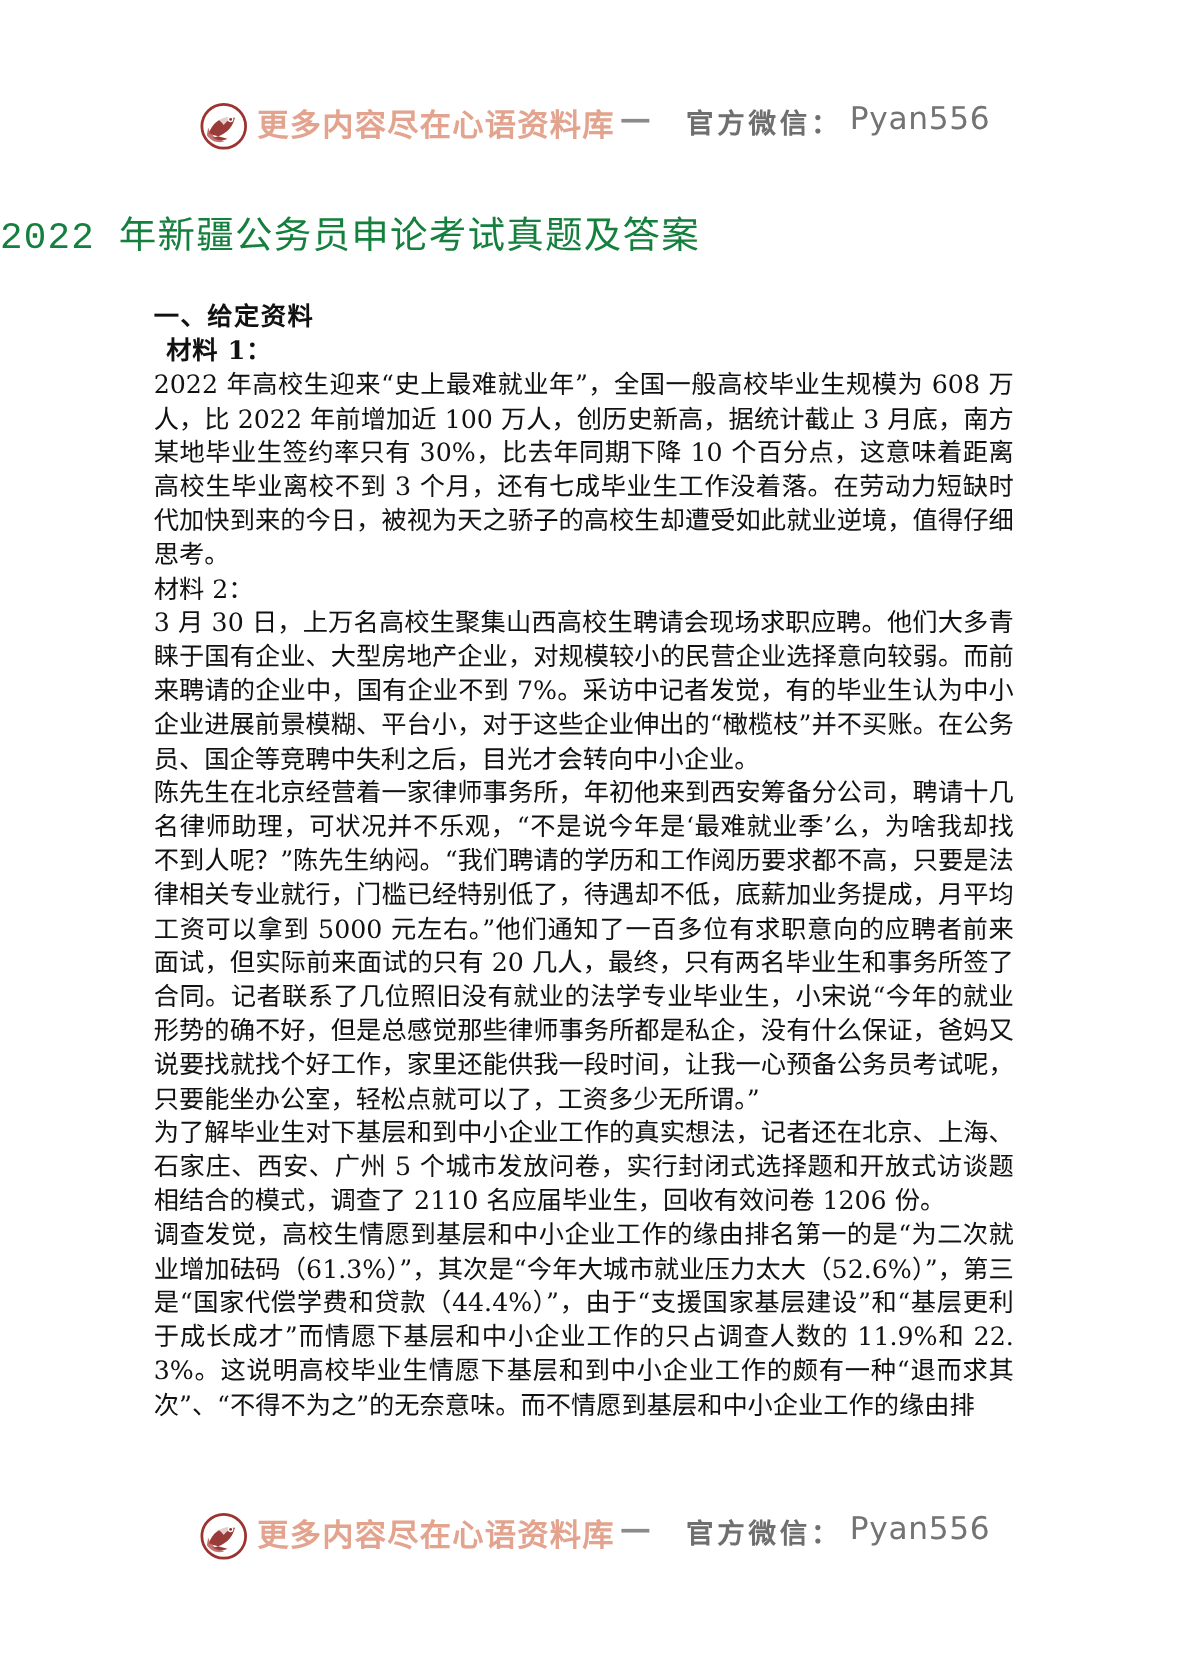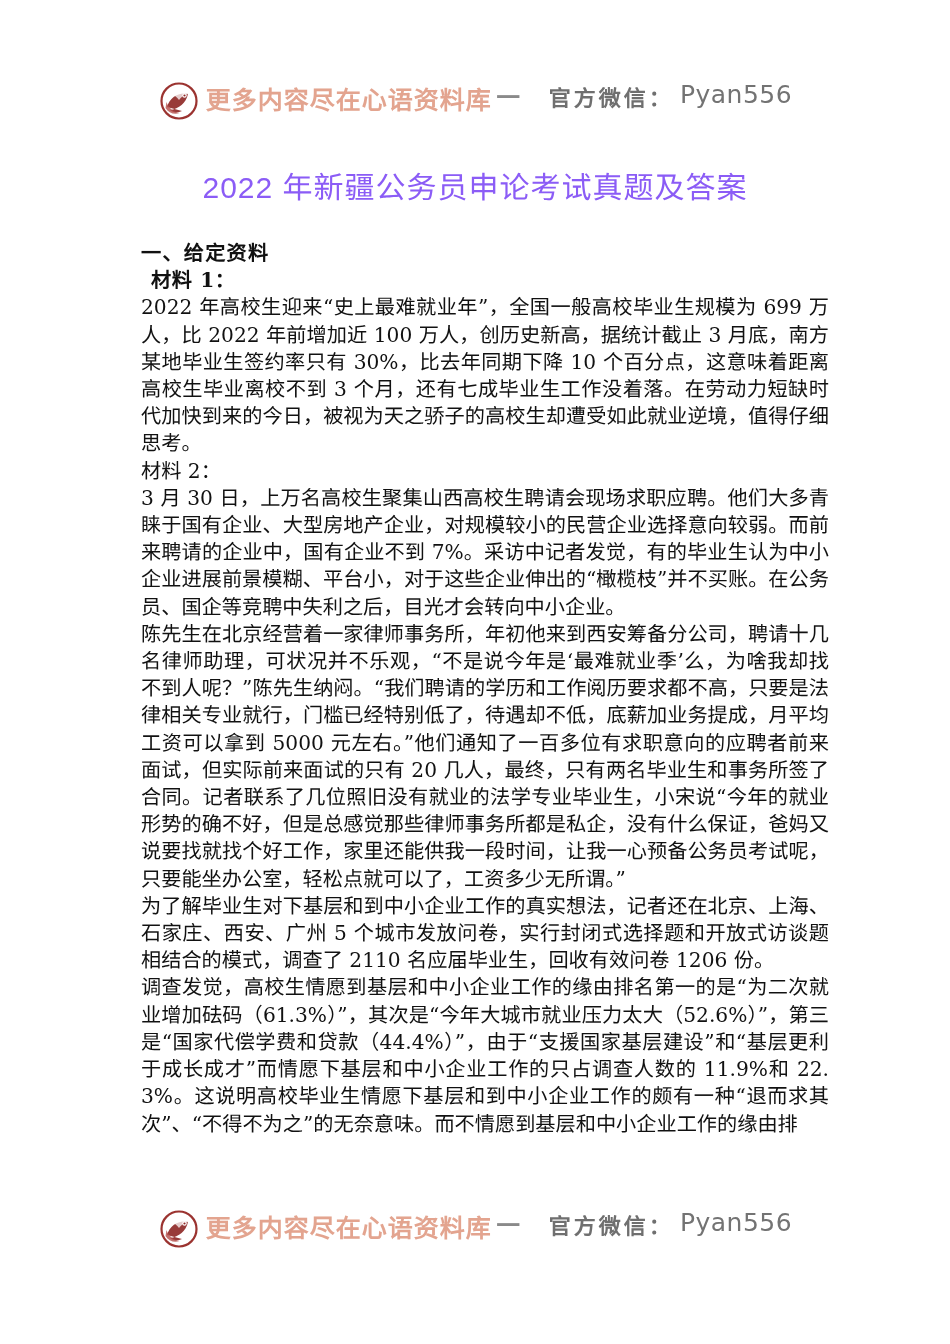--- a/index.html
+++ b/index.html
@@ -83,33 +83,33 @@
     letter-spacing: 0.5px;
     color: #737373;
   }
 
   
   .doc-title {
     position: absolute;
     top: 143px;
     left: 0;
     width: 100%;
-    text-align: center;
-    font-family: Liberation Sans, sans-serif;
+    text-align: left;
+    font-family: Liberation Mono, monospace;
     font-size: 30px;
     font-weight: 400;
     letter-spacing: 1px;
-    color: #8b5cf6;
+    color: #15803d;
   }
 
   
   .body-block {
     position: absolute;
     top: 240px;
-    left: 141px;
+    left: 123px;
     width: 688px;
   }
 
   .para {
     font-size: 20.2px;
     line-height: 27.2px;
     text-align: justify;
     text-justify: inter-ideograph;
     margin: 0;
     color: #111;
@@ -147,21 +147,21 @@
     <span class="wm-sub">官方微信：</span>
     <span class="wm-id">Pyan556</span>
   </div>
 
   <h1 class="doc-title">2022 年新疆公务员申论考试真题及答案</h1>
 
   <div class="body-block">
     <p class="para heading">一、给定资料</p>
     <div id="paragraph-list">
         <p class="para bold">材料 1：</p>
-        <p class="para">2022 年高校生迎来“史上最难就业年”，全国一般高校毕业生规模为 699 万人，比 2022 年前增加近 100 万人，创历史新高，据统计截止 3 月底，南方某地毕业生签约率只有 30%，比去年同期下降 10 个百分点，这意味着距离高校生毕业离校不到 3 个月，还有七成毕业生工作没着落。在劳动力短缺时代加快到来的今日，被视为天之骄子的高校生却遭受如此就业逆境，值得仔细思考。</p>
+        <p class="para">2022 年高校生迎来“史上最难就业年”，全国一般高校毕业生规模为 608 万人，比 2022 年前增加近 100 万人，创历史新高，据统计截止 3 月底，南方某地毕业生签约率只有 30%，比去年同期下降 10 个百分点，这意味着距离高校生毕业离校不到 3 个月，还有七成毕业生工作没着落。在劳动力短缺时代加快到来的今日，被视为天之骄子的高校生却遭受如此就业逆境，值得仔细思考。</p>
         <p class="para">材料 2：</p>
         <p class="para">3 月 30 日，上万名高校生聚集山西高校生聘请会现场求职应聘。他们大多青睐于国有企业、大型房地产企业，对规模较小的民营企业选择意向较弱。而前来聘请的企业中，国有企业不到 7%。采访中记者发觉，有的毕业生认为中小企业进展前景模糊、平台小，对于这些企业伸出的“橄榄枝”并不买账。在公务员、国企等竞聘中失利之后，目光才会转向中小企业。</p>
         <p class="para">陈先生在北京经营着一家律师事务所，年初他来到西安筹备分公司，聘请十几名律师助理，可状况并不乐观，“不是说今年是‘最难就业季’么，为啥我却找不到人呢？”陈先生纳闷。“我们聘请的学历和工作阅历要求都不高，只要是法律相关专业就行，门槛已经特别低了，待遇却不低，底薪加业务提成，月平均工资可以拿到 5000 元左右。”他们通知了一百多位有求职意向的应聘者前来面试，但实际前来面试的只有 20 几人，最终，只有两名毕业生和事务所签了合同。记者联系了几位照旧没有就业的法学专业毕业生，小宋说“今年的就业形势的确不好，但是总感觉那些律师事务所都是私企，没有什么保证，爸妈又说要找就找个好工作，家里还能供我一段时间，让我一心预备公务员考试呢，只要能坐办公室，轻松点就可以了，工资多少无所谓。”</p>
         <p class="para">为了解毕业生对下基层和到中小企业工作的真实想法，记者还在北京、上海、石家庄、西安、广州 5 个城市发放问卷，实行封闭式选择题和开放式访谈题相结合的模式，调查了 2110 名应届毕业生，回收有效问卷 1206 份。</p>
         <p class="para">调查发觉，高校生情愿到基层和中小企业工作的缘由排名第一的是“为二次就业增加砝码（61.3%）”，其次是“今年大城市就业压力太大（52.6%）”，第三是“国家代偿学费和贷款（44.4%）”，由于“支援国家基层建设”和“基层更利于成长成才”而情愿下基层和中小企业工作的只占调查人数的 11.9%和 22.3%。这说明高校毕业生情愿下基层和到中小企业工作的颇有一种“退而求其次”、“不得不为之”的无奈意味。而不情愿到基层和中小企业工作的缘由排</p>
       </div>
   </div>
 
   <div class="watermark watermark-footer">
     <span class="wm-logo">

